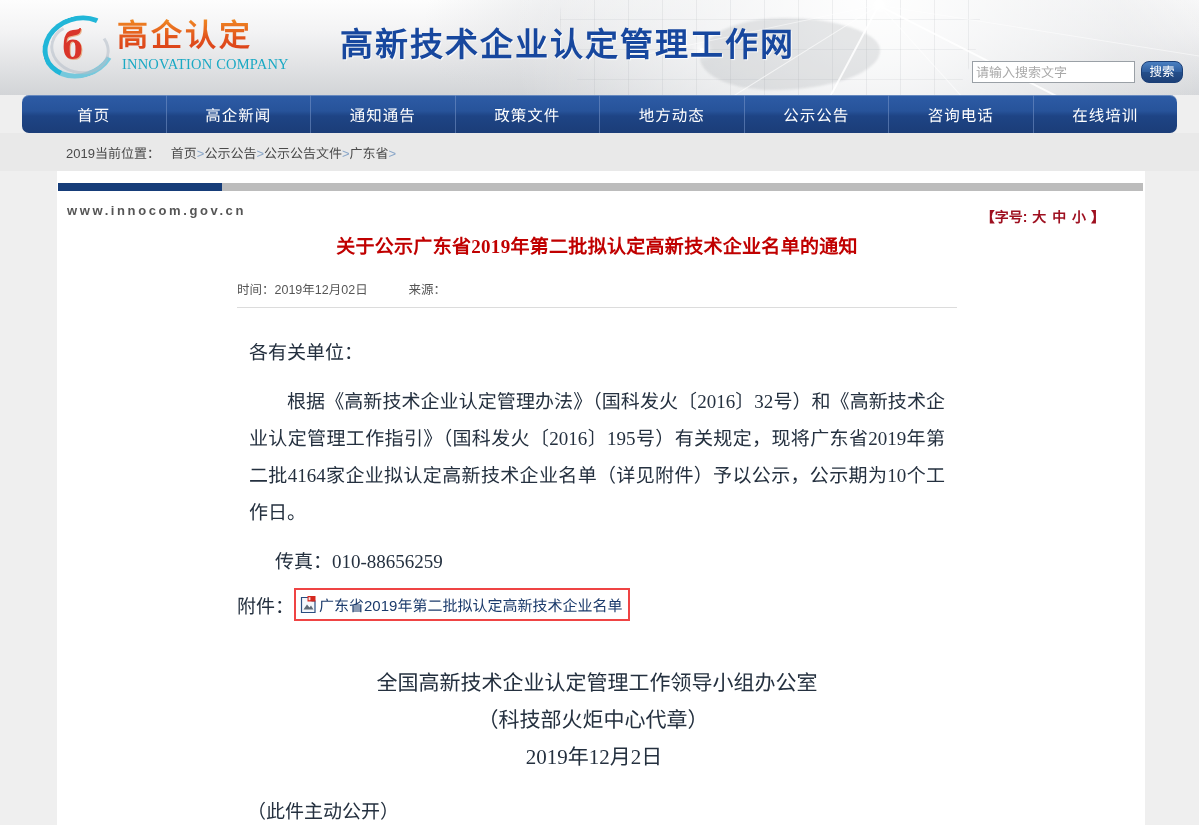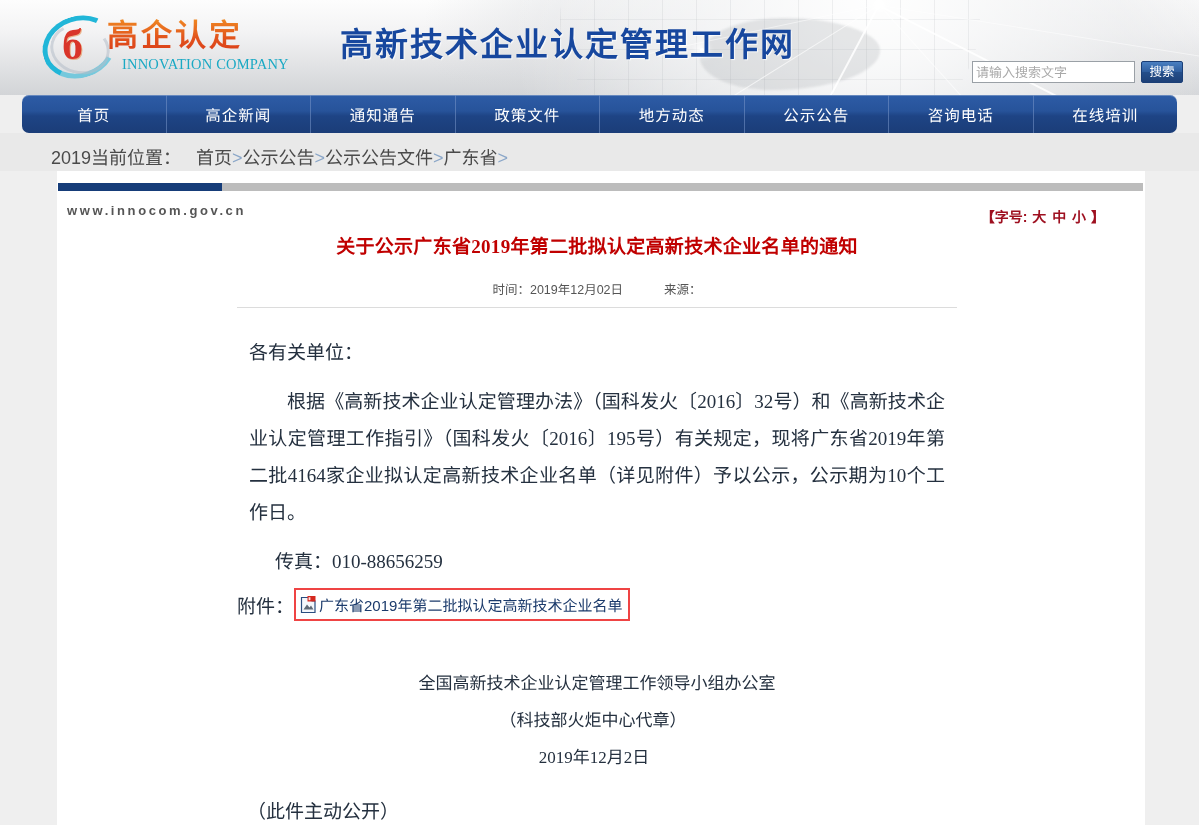--- a/index.html
+++ b/index.html
@@ -104,21 +104,21 @@
     left: 24px; top: 8px;
     font-size: 42px;
     line-height: 50px;
     font-weight: bold;
     color: #d9352a;
     font-family: "Liberation Serif", "DejaVu Serif", serif;
     text-shadow: 1px 1px 0 rgba(230,120,40,0.5);
   }
   .logo .cn {
     position: absolute;
-    left: 69px; top: 6px;
+    left: 79px; top: 6px;
     font-size: 31px;
     font-weight: bold;
     letter-spacing: 3px;
     line-height: 36px;
     background: linear-gradient(to bottom, #f08a22 0%, #e2541d 55%, #d93a18 100%);
     -webkit-background-clip: text;
     background-clip: text;
     color: #e2541d;
     -webkit-text-fill-color: transparent;
     font-family: "Liberation Sans", "DejaVu Sans", sans-serif;
@@ -167,21 +167,21 @@
     font-family: "Liberation Sans", "DejaVu Sans", sans-serif;
   }
   .search-input::placeholder { color: #a9a9a9; }
   .search-btn {
     height: 22px;
     min-width: 42px;
     padding: 0 6px;
     font-size: 12.5px;
     color: #fff;
     border: 1px solid #1b3f77;
-    border-radius: 2px;
+    border-radius: 8px;
     background: linear-gradient(to bottom, #4a7fc1 0%, #2f5e9e 48%, #244e8a 52%, #1d4077 100%);
     cursor: pointer;
     font-family: "Liberation Sans", "DejaVu Sans", sans-serif;
     line-height: 20px;
   }
 
   
   .nav {
     position: absolute;
     left: 22px;
@@ -213,23 +213,23 @@
   .crumb-bar {
     position: absolute;
     left: 0;
     top: 133px;
     width: 1199px;
     height: 38px;
     background: #e9e9e9;
   }
   .crumb {
     position: absolute;
-    left: 51px;
+    left: 66px;
     top: 10px;
-    font-size: 18px;
+    font-size: 13px;
     color: #4a4a4a;
     white-space: nowrap;
     font-family: "Liberation Sans", "DejaVu Sans", sans-serif;
   }
   .crumb .sep { color: #8aa6c8; }
   .crumb a { color: #4a4a4a; text-decoration: none; }
 
   
   .panel {
     position: absolute;
@@ -288,21 +288,21 @@
     font-weight: bold;
     color: #c00000;
     line-height: 28px;
     letter-spacing: 0.3px;
     font-family: "Liberation Serif", "DejaVu Serif", serif;
   }
   .art-meta {
     margin-top: 18px;
     padding-bottom: 9px;
     border-bottom: 1px solid #dcdcdc;
-    text-align: center;
+    text-align: left;
     font-size: 12.5px;
     color: #555;
     font-family: "Liberation Sans", "DejaVu Sans", sans-serif;
   }
   .art-meta .gap { display: inline-block; width: 34px; }
 
   .body-text {
     margin-top: 26px;
     font-size: 19px;
     line-height: 37px;
@@ -349,21 +349,21 @@
     color: #1b3a6b;
     text-decoration: none;
     cursor: pointer;
     font-family: "Liberation Sans", "DejaVu Sans", sans-serif;
     white-space: nowrap;
   }
 
   .signature {
     margin-top: 44px;
     text-align: center;
-    font-size: 17px;
+    font-size: 21px;
     line-height: 37px;
     color: #24303f;
     font-family: "Liberation Serif", "DejaVu Serif", serif;
   }
   .sig-line { display: block; }
   .sig-line.l2 { padding-right: 8px; }
   .sig-line.l3 { padding-right: 6px; }
   .public-note {
     margin-top: 20px;
     padding-left: 10px;

